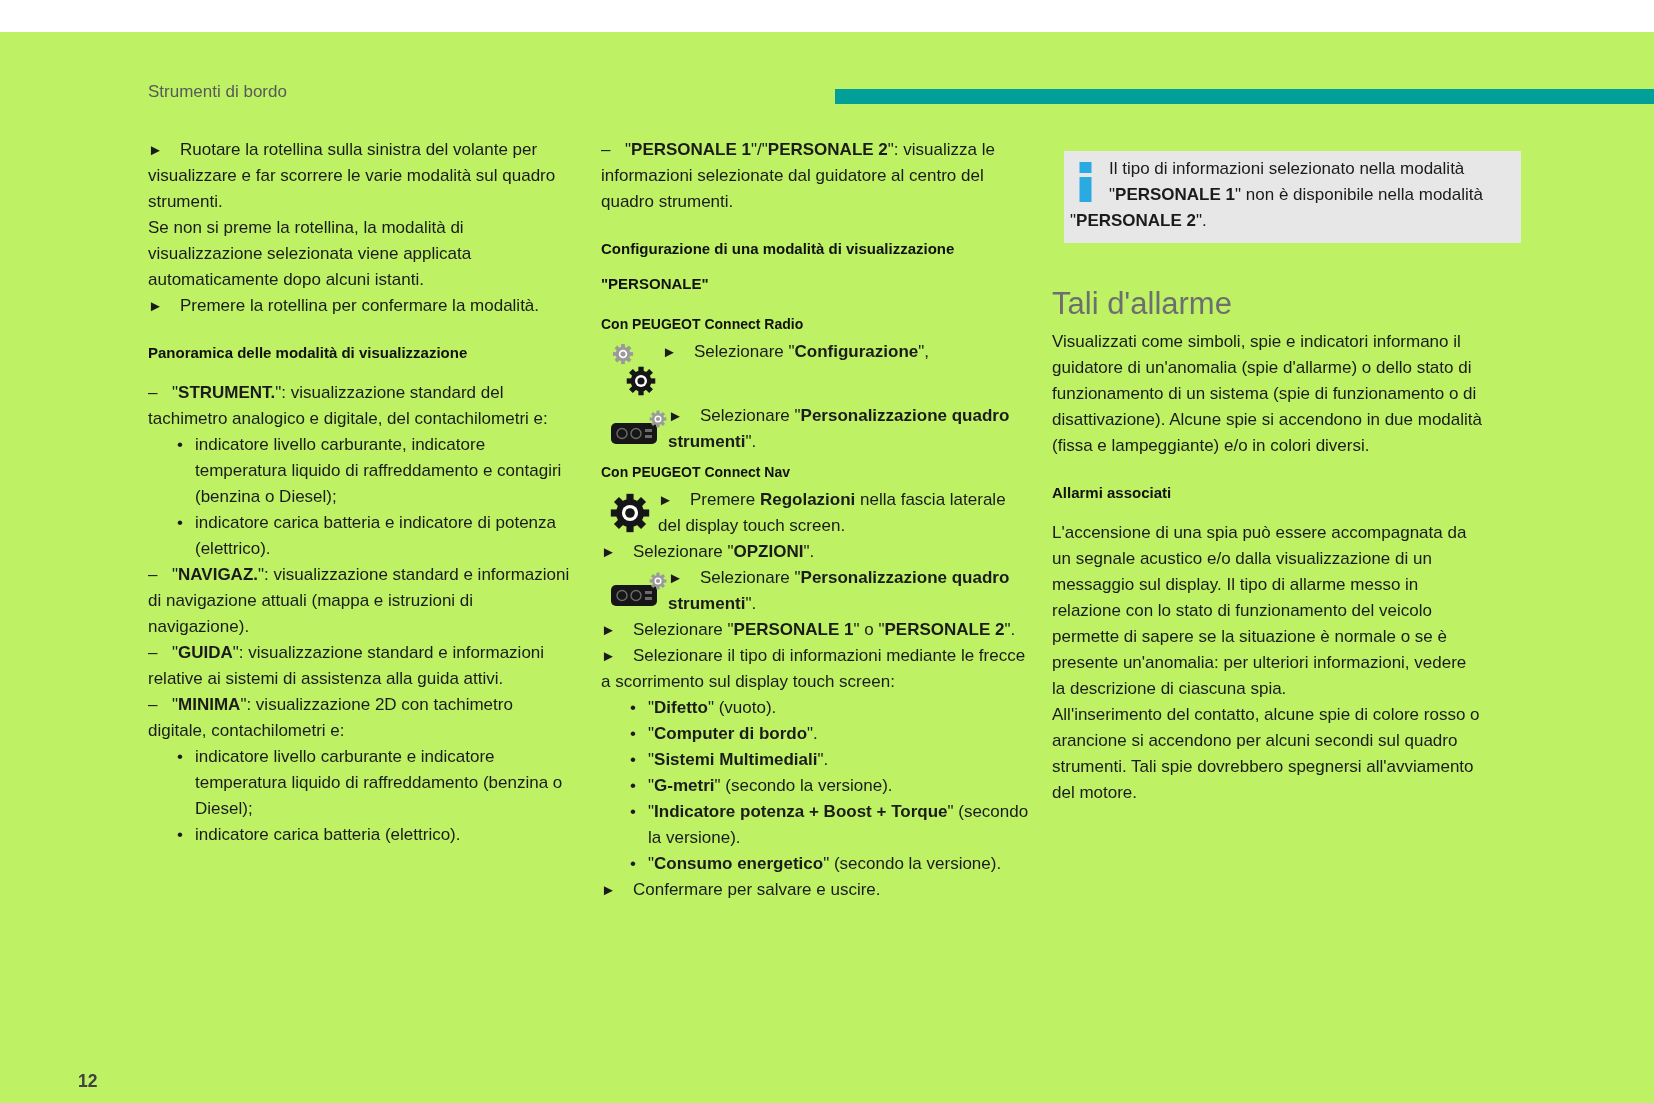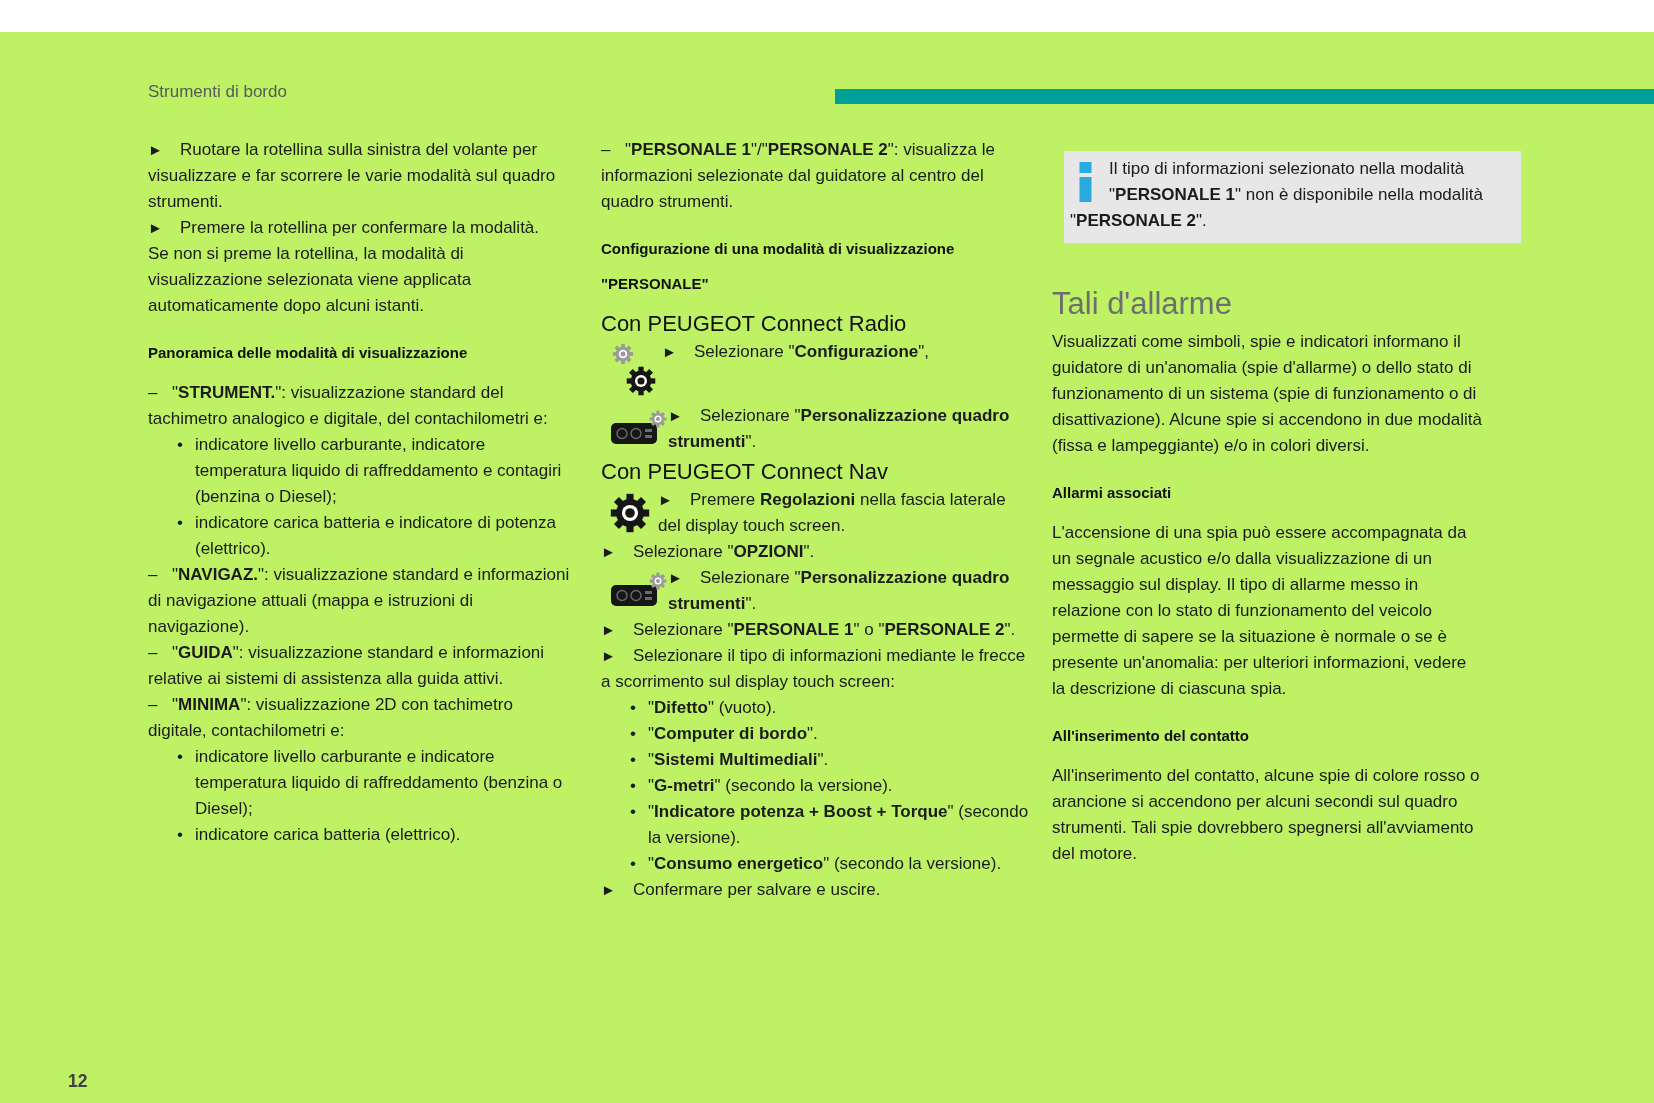--- a/index.html
+++ b/index.html
@@ -12,29 +12,29 @@
   .col{position:absolute;top:105px;}
   .col1{left:148px;width:426px;}
   .col2{left:601px;width:430px;}
   .col3{left:1052px;width:430px;}
   .blk{margin:0;}
   .pfx-arrow{display:inline-block;width:32px;font-size:15px;}
   .pfx-dash{display:inline-block;width:24px;}
   .bullet{position:relative;padding-left:47px;}
   .pfx-bullet{position:absolute;left:29px;top:0;}
   .h3{font-size:15px;line-height:35px;font-weight:700;margin:16px 0 10px;color:#111;}
-  .subhead{font-size:22px;line-height:26px;font-weight:400;margin:4px 0 2px;color:#111;}
+  .subhead{font-size:14px;line-height:26px;font-weight:700;margin:4px 0 2px;color:#111;}
   .h1{font-size:31px;line-height:34px;font-weight:400;color:#6d6e70;margin:44px 0 8px;}
   .iconrow{display:flex;align-items:center;margin:0;}
   .iconrow .icn{flex:0 0 57px;display:flex;align-items:center;justify-content:flex-start;padding-left:9px;box-sizing:border-box;}
   .iconrow.tall{align-items:flex-start;}
   .iconrow .txt{flex:1;}
   .infobox{background:#e7e7e7;width:457px;margin:14px 0 0 12px;padding:5px 12px 9px 6px;box-sizing:border-box;}
   .ibox-i{float:left;margin:5px 16px 0 8px;}
-  .page-num{position:absolute;left:68px;top:1036px;font-size:17.5px;line-height:26px;font-weight:700;color:#414042;}
+  .page-num{position:absolute;left:78px;top:1036px;font-size:17.5px;line-height:26px;font-weight:700;color:#414042;}
   .c-dark{color:#161616;}
   .c-gray{color:#9a9a9a;}
   b{font-weight:700;}
   svg{display:block;}
   .pfx-arrow,.pfx-dash,.pfx-bullet{color:#1b1b1b;}
 </style>
 </head>
 <body>
 
 <svg width="0" height="0" style="position:absolute" aria-hidden="true" xmlns="http://www.w3.org/2000/svg" xmlns:xlink="http://www.w3.org/1999/xlink">
@@ -57,22 +57,22 @@
   </defs>
 </svg>
 
 <div class="page">
 
   <div class="header-title">Strumenti di bordo</div>
   <div class="accent-bar"></div>
 
   <div class="col col1">
     <p class="blk"><span class="pfx-arrow">►</span><span><span>Ruotare la rotellina sulla sinistra del volante per visualizzare e far scorrere le varie modalità sul quadro strumenti.</span></span></p>
+    <p class="blk"><span>Se non si preme la rotellina, la modalità di visualizzazione selezionata viene applicata automaticamente dopo alcuni istanti.</span></p>
     <p class="blk"><span class="pfx-arrow">►</span><span><span>Premere la rotellina per confermare la modalità.</span></span></p>
-    <p class="blk"><span>Se non si preme la rotellina, la modalità di visualizzazione selezionata viene applicata automaticamente dopo alcuni istanti.</span></p>
     <h3 class="h3">Panoramica delle modalità di visualizzazione</h3>
     <p class="blk"><span class="pfx-dash">–</span><span><span>"</span><b>STRUMENT.</b><span>": visualizzazione standard del tachimetro analogico e digitale, del contachilometri e:</span></span></p>
     <p class="blk bullet"><span class="pfx-bullet">•</span><span><span>indicatore livello carburante, indicatore temperatura liquido di raffreddamento e contagiri (benzina o Diesel);</span></span></p>
     <p class="blk bullet"><span class="pfx-bullet">•</span><span><span>indicatore carica batteria e indicatore di potenza (elettrico).</span></span></p>
     <p class="blk"><span class="pfx-dash">–</span><span><span>"</span><b>NAVIGAZ.</b><span>": visualizzazione standard e informazioni di navigazione attuali (mappa e istruzioni di navigazione).</span></span></p>
     <p class="blk"><span class="pfx-dash">–</span><span><span>"</span><b>GUIDA</b><span>": visualizzazione standard e informazioni relative ai sistemi di assistenza alla guida attivi.</span></span></p>
     <p class="blk"><span class="pfx-dash">–</span><span><span>"</span><b>MINIMA</b><span>": visualizzazione 2D con tachimetro digitale, contachilometri e:</span></span></p>
     <p class="blk bullet"><span class="pfx-bullet">•</span><span><span>indicatore livello carburante e indicatore temperatura liquido di raffreddamento (benzina o Diesel);</span></span></p>
     <p class="blk bullet"><span class="pfx-bullet">•</span><span><span>indicatore carica batteria (elettrico).</span></span></p>
   </div>
@@ -166,18 +166,17 @@
         <rect x="1.5" y="1" width="12" height="11" fill="#29abe2"></rect>
         <rect x="1.5" y="16" width="12" height="25" fill="#29abe2"></rect>
       </svg>
       <span><span>Il tipo di informazioni selezionato nella modalità "</span><b>PERSONALE 1</b><span>" non è disponibile nella modalità "</span><b>PERSONALE 2</b><span>".</span></span>
     </div>
 
     <h2 class="h1">Tali d'allarme</h2>
     <p class="blk"><span>Visualizzati come simboli, spie e indicatori informano il guidatore di un'anomalia (spie d'allarme) o dello stato di funzionamento di un sistema (spie di funzionamento o di disattivazione). Alcune spie si accendono in due modalità (fissa e lampeggiante) e/o in colori diversi.</span></p>
     <h3 class="h3">Allarmi associati</h3>
     <p class="blk"><span>L'accensione di una spia può essere accompagnata da un segnale acustico e/o dalla visualizzazione di un messaggio sul display. Il tipo di allarme messo in relazione con lo stato di funzionamento del veicolo permette di sapere se la situazione è normale o se è presente un'anomalia: per ulteriori informazioni, vedere la descrizione di ciascuna spia.</span></p>
-    <h3 class="h3">All'inserimento del contatto</h3>
     <p class="blk"><span>All'inserimento del contatto, alcune spie di colore rosso o arancione si accendono per alcuni secondi sul quadro strumenti. Tali spie dovrebbero spegnersi all'avviamento del motore.</span></p>
   </div>
 
   <div class="page-num">12</div>
 </div>
 
 </body></html>

